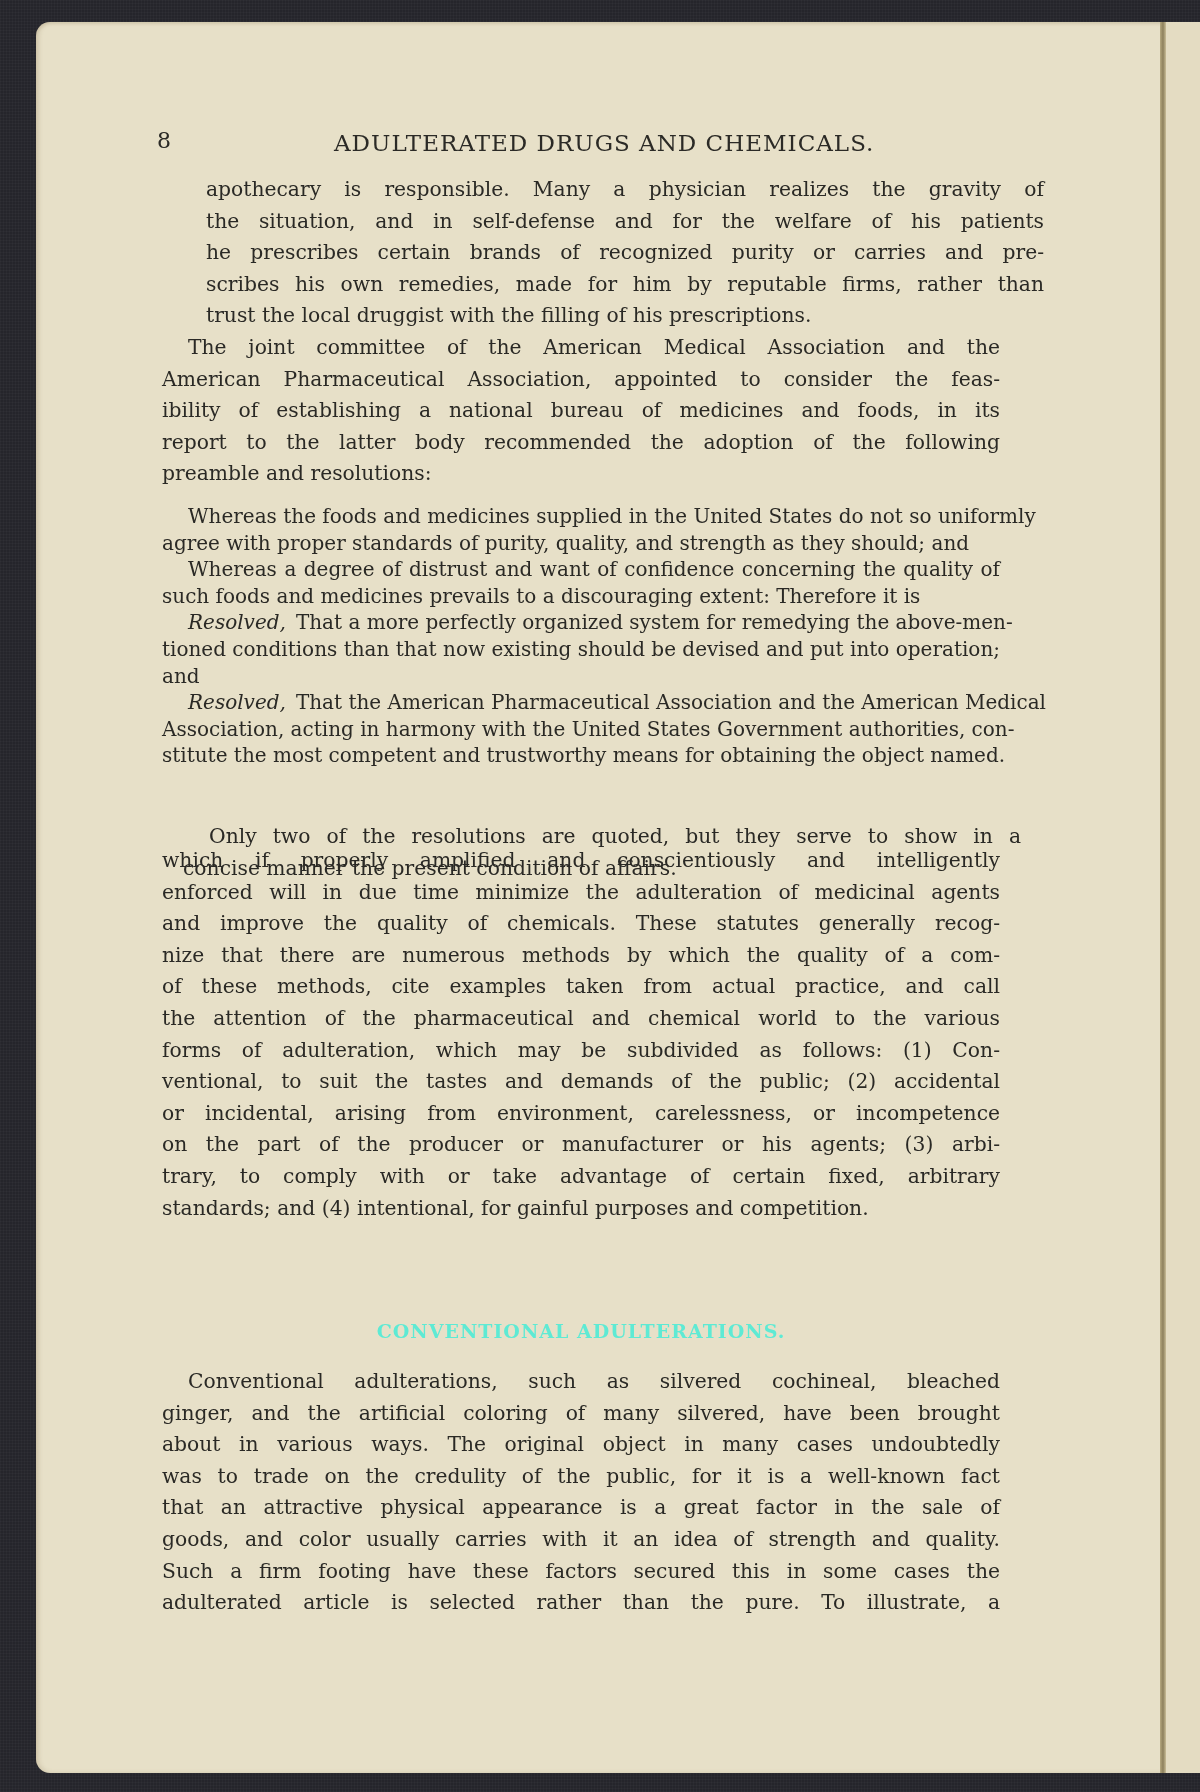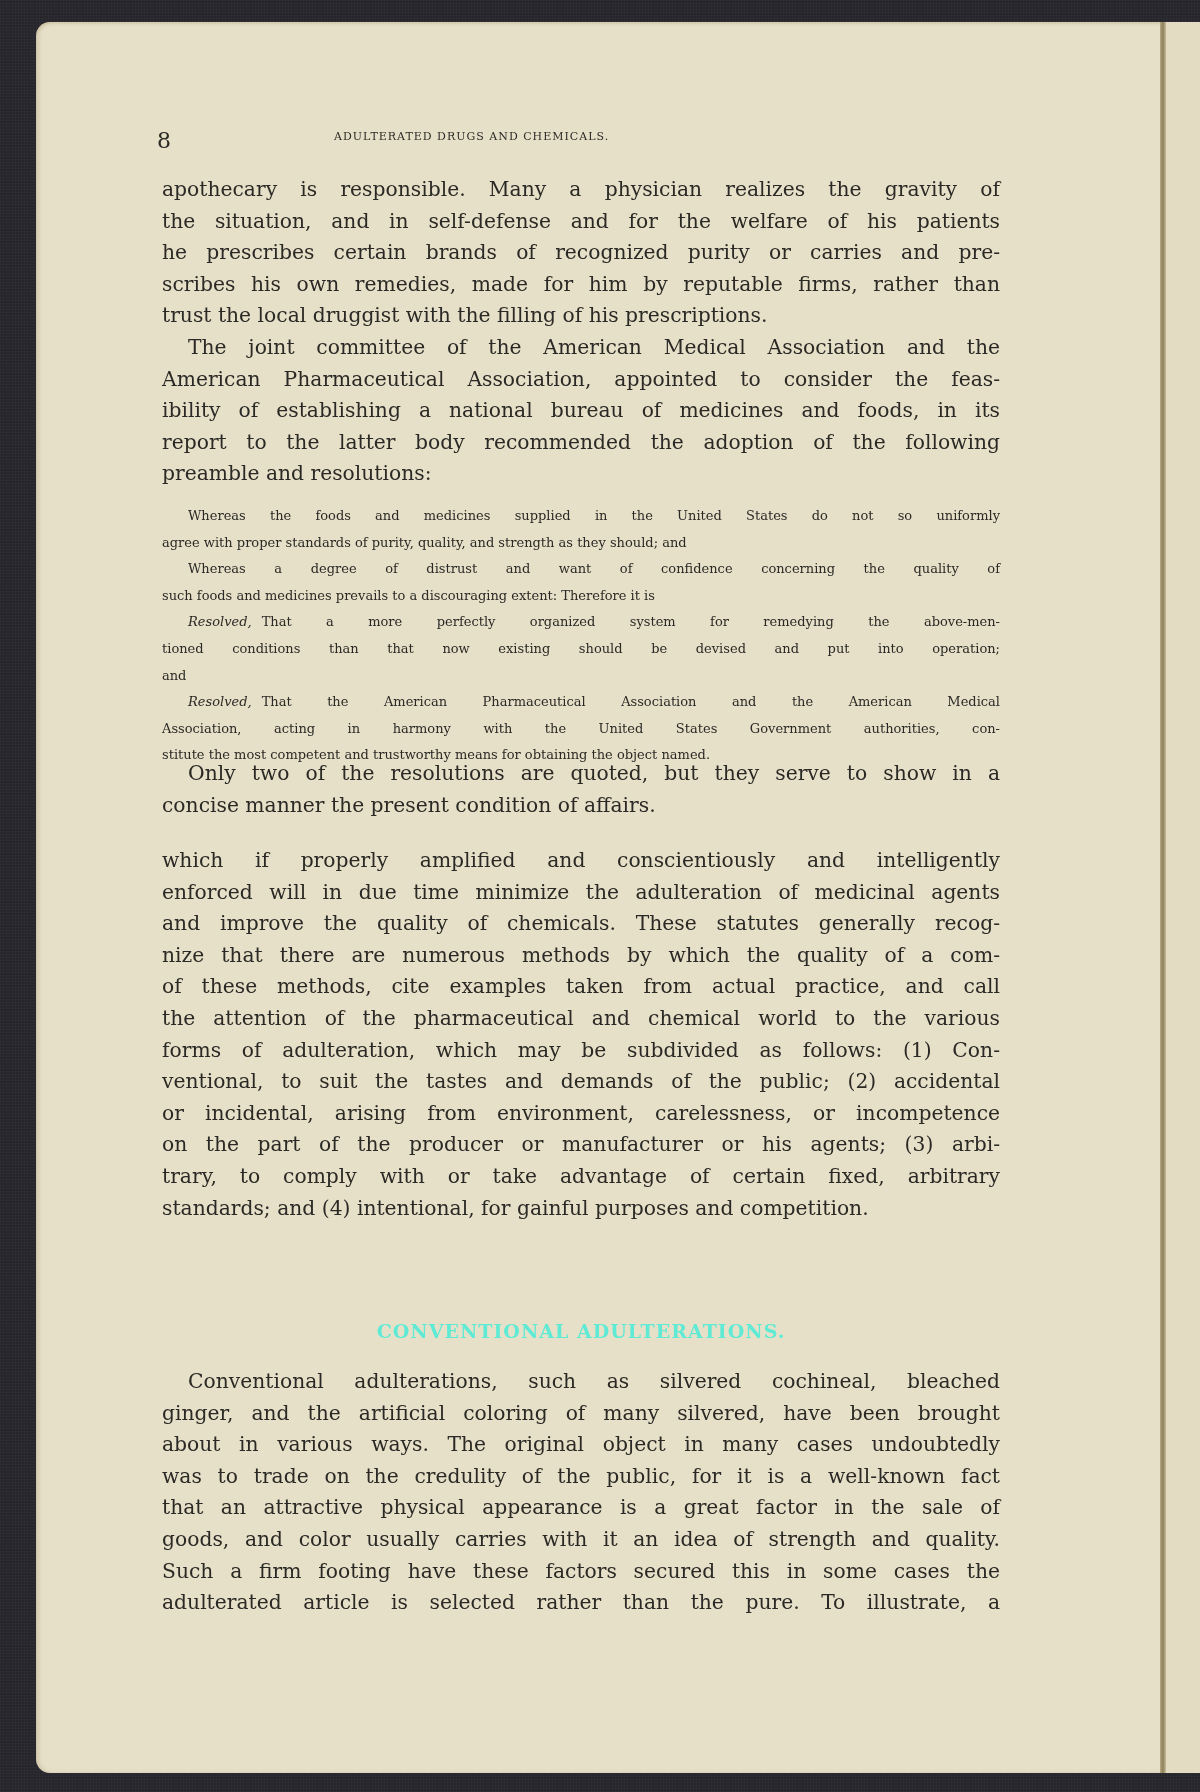--- a/index.html
+++ b/index.html
@@ -23,49 +23,49 @@
   }
   .next-page {
     position:absolute; left:1166px; top:22px; width:34px; height:1751px;
     background:#e4dcc2;
   }
   .running-head {
     position:absolute; top:128px; left:0; width:100%; height:24px;
     color:#2b2a26; font-size:18px; letter-spacing:1px;
   }
   .page-num { position:absolute; left:157px; top:0; font-size:22px; letter-spacing:0; }
-  .run-title { position:absolute; left:334px; top:2px; font-size:11px; text-transform:uppercase; }
+  .run-title { position:absolute; left:334px; top:2px; font-size:23px; text-transform:uppercase; }
   .text { position:absolute; left:162px; width:838px; color:#2a2925; }
   .ln {
     display:block; white-space:nowrap; text-align:justify; text-align-last:justify;
     height:31.6px; line-height:31.6px; font-size:20.3px;
   }
   .ln.last { text-align-last:left; }
   .ln.indent { padding-left:26px; }
-  .small .ln { height:26.6px; line-height:26.6px; font-size:13px; }
+  .small .ln { height:26.6px; line-height:26.6px; font-size:20px; }
   .small .ln.indent { padding-left:26px; }
   .it { font-style:italic; }
   .heading {
     position:absolute; top:1320px; left:162px; width:838px; text-align:center;
     font-size:19px; font-weight:bold; letter-spacing:1px; color:#5eead4;
   }
 </style>
 </head>
 <body>
 
 <div class="page"></div>
 <div class="gutter"></div>
 <div class="next-page"></div>
 
 <div class="running-head">
   <span class="page-num">8</span>
   <span class="run-title">ADULTERATED DRUGS AND CHEMICALS.</span>
 </div>
 
-<div class="text" style="top:174px;">
+<div class="text" style="top:174px;margin-left:44px;">
   <span class="ln">apothecary is responsible.  Many a physician realizes the gravity of</span>
   <span class="ln">the situation, and in self-defense and for the welfare of his patients</span>
   <span class="ln">he prescribes certain brands of recognized purity or carries and pre-</span>
   <span class="ln">scribes his own remedies, made for him by reputable firms, rather than</span>
   <span class="ln last">trust the local druggist with the filling of his prescriptions.</span>
 </div>
 
 <div class="text" style="top:332px;">
   <span class="ln indent">The joint committee of the American Medical Association and the</span>
   <span class="ln">American Pharmaceutical Association, appointed to consider the feas-</span>
@@ -86,21 +86,21 @@
   <span class="ln">tioned conditions than that now existing should be devised and put into operation;</span>
   <span class="ln last">and</span>
   <span class="ln indent" style="display:flex;justify-content:space-between;">
     <span class="it" style="margin-right:10px;">Resolved,</span>
     <span style="flex:1;text-align:justify;text-align-last:justify;">That the American Pharmaceutical Association and the American Medical</span>
   </span>
   <span class="ln">Association, acting in harmony with the United States Government authorities, con-</span>
   <span class="ln last">stitute the most competent and trustworthy means for obtaining the object named.</span>
 </div>
 
-<div class="text" style="top:758px;">
+<div class="text" style="top:821px;margin-left:21px;">
   <span class="ln indent">Only two of the resolutions are quoted, but they serve to show in a</span>
   <span class="ln last">concise manner the present condition of affairs.</span>
 </div>
 
 <div class="text" style="top:845px;">
   <span class="ln">which if properly amplified and conscientiously and intelligently</span>
   <span class="ln">enforced will in due time minimize the adulteration of medicinal agents</span>
   <span class="ln">and improve the quality of chemicals.  These statutes generally recog-</span>
   <span class="ln">nize that there are numerous methods by which the quality of a com-</span>
   <span class="ln">of these methods, cite examples taken from actual practice, and call</span>

